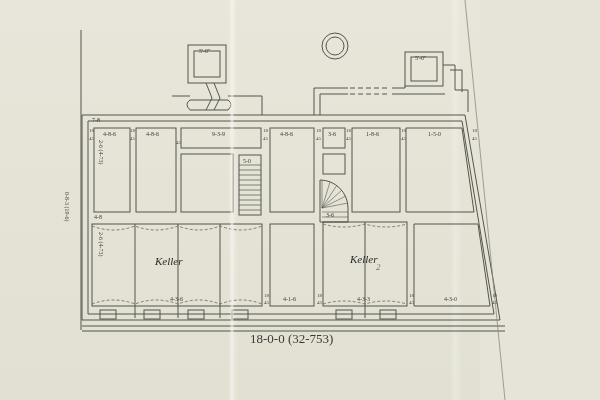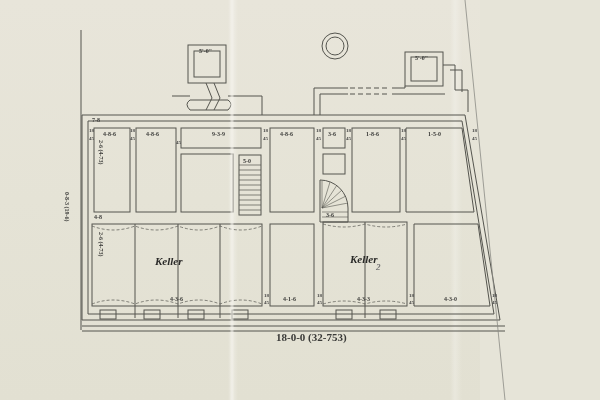--- a/index.html
+++ b/index.html
@@ -1,21 +1,21 @@
 <!DOCTYPE html>
 <html><head>
   <meta charset="utf-8">
   <style>
     html,body{margin:0;padding:0;}
     body{width:600px;height:400px;overflow:hidden;background:#e6e4d8;font-family:"Liberation Serif",serif;}
     #sheet{position:relative;width:480px;height:400px;
       background:
         linear-gradient(90deg, rgba(255,255,255,0) 0, rgba(255,255,255,0) 228px, rgba(255,255,255,.35) 232px, rgba(255,255,255,0) 238px, rgba(255,255,255,0) 100%),
         linear-gradient(90deg, rgba(0,0,0,0) 0, rgba(0,0,0,0) 450px, rgba(255,255,255,.25) 455px, rgba(0,0,0,0) 462px),
-        linear-gradient(180deg, #e8e5da 0%, #e5e3d6 50%, #e2e0d2 100%); font-weight: bold;}
+        linear-gradient(180deg, #e8e5da 0%, #e5e3d6 50%, #e2e0d2 100%);}
     svg{position:absolute;left:0;top:0;}
     .lbl{position:absolute;font-size:6px;color:#3a3a38;white-space:nowrap;font-family:"Liberation Serif",serif;}
     .vlbl{position:absolute;font-size:6px;color:#3a3a38;white-space:nowrap;transform:rotate(90deg);transform-origin:left top;}
     .hand{position:absolute;font-size:11px;font-style:italic;color:#2a2a28;font-family:"Liberation Serif",serif;}
     .tiny{position:absolute;font-size:5px;color:#444;}
   </style>
 </head>
 <body>
 
 <div id="sheet">
@@ -162,14 +162,14 @@
   <span class="tiny" style="left:472px;top:136px;">45</span>
   <span class="tiny" style="left:264px;top:293px;">18</span>
   <span class="tiny" style="left:264px;top:300px;">45</span>
   <span class="tiny" style="left:317px;top:293px;">18</span>
   <span class="tiny" style="left:317px;top:300px;">45</span>
   <span class="tiny" style="left:409px;top:293px;">18</span>
   <span class="tiny" style="left:409px;top:300px;">45</span>
   <span class="tiny" style="left:492px;top:293px;">18</span>
   <span class="tiny" style="left:492px;top:300px;">45</span>
 
-  <span class="lbl" style="left:276px;top:331px;font-size:11px;">18-0-0 (32-753)</span>
+  <span class="lbl" style="left:250px;top:331px;font-size:13px;">18-0-0 (32-753)</span>
 </div>
 
 </body></html>

